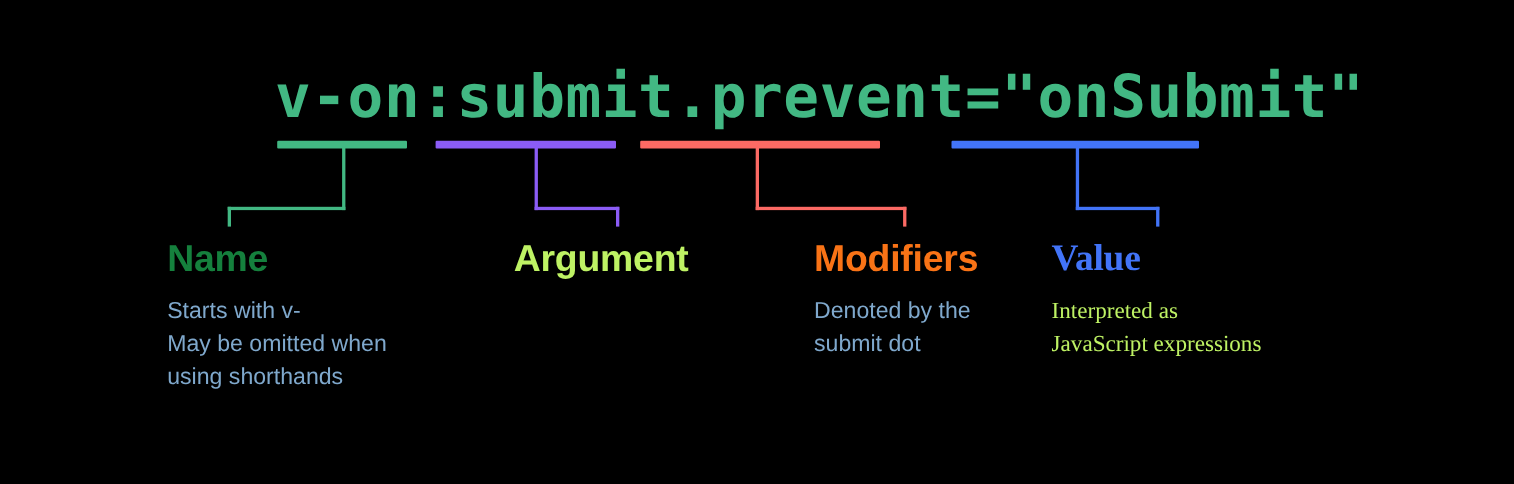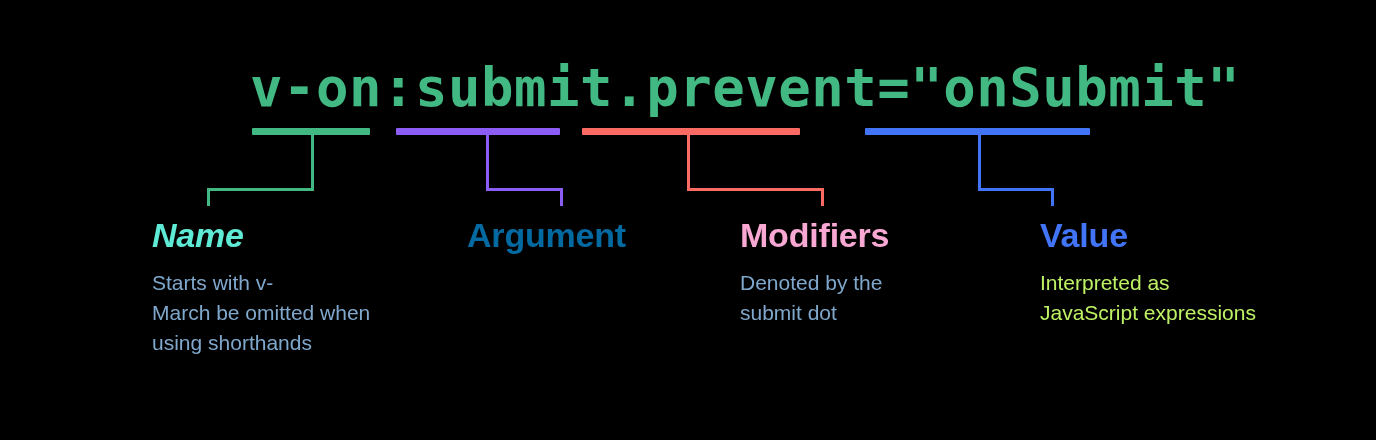--- a/index.html
+++ b/index.html
@@ -97,33 +97,33 @@
       <div class="hleg" style="left: 687px; top: 188px; width: 137px; background: rgb(252, 106, 100);"></div>
       <div class="stub" style="left: 821px; top: 188px; height: 18px; background: rgb(252, 106, 100);"></div>
       <div class="bar" style="left: 865px; top: 128px; width: 225px; background: rgb(66, 116, 248);"></div>
       <div class="vline" style="left: 978px; top: 133px; height: 58px; background: rgb(66, 116, 248);"></div>
       <div class="hleg" style="left: 978px; top: 188px; width: 76px; background: rgb(66, 116, 248);"></div>
       <div class="stub" style="left: 1051px; top: 188px; height: 18px; background: rgb(66, 116, 248);"></div>
     </div>
 
   <div id="columns">
       <div class="col" style="left: 152px;">
-        <div class="col-title" style="color: #5eead4; font-style: italic;">Name</div>
+        <div class="col-title" style="color: #15803d;">Name</div>
         <div class="col-desc" style="color: rgb(127, 168, 204);">Starts with v-
-March be omitted when
+May be omitted when
 using shorthands</div>
       </div>
       <div class="col" style="left: 467px;">
-        <div class="col-title" style="color: #0369a1;">Argument</div>
+        <div class="col-title" style="color: #bef264;">Argument</div>
       </div>
       <div class="col" style="left: 740px;">
-        <div class="col-title" style="color: #f9a8d4;">Modifiers</div>
+        <div class="col-title" style="color: #f97316;">Modifiers</div>
         <div class="col-desc" style="color: rgb(127, 168, 204);">Denoted by the
 submit dot</div>
       </div>
-      <div class="col" style="left: 1040px;">
+      <div class="col" style="left: 956px; font-family: Liberation Serif, serif;">
         <div class="col-title" style="color: rgb(66, 116, 248);">Value</div>
         <div class="col-desc" style="color: #bef264;">Interpreted as
 JavaScript expressions</div>
       </div>
     </div>
 
 </div>
 
 </body></html>

